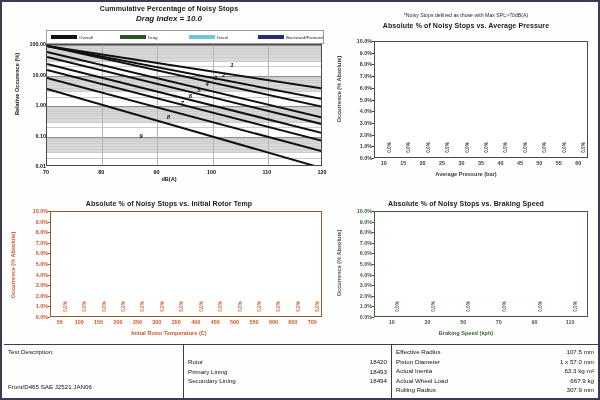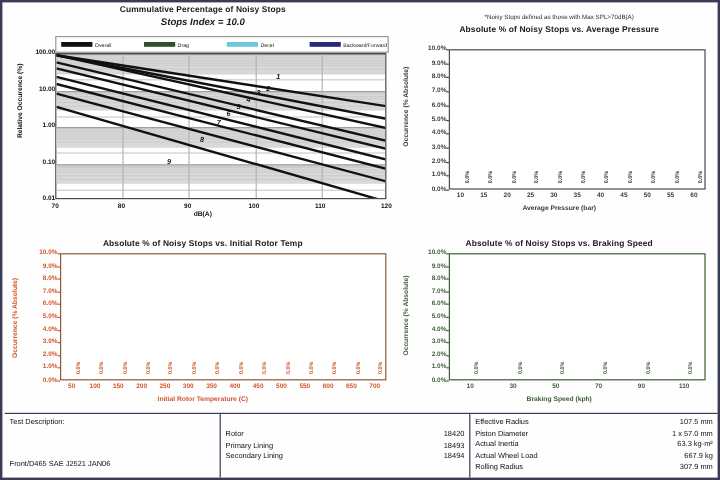--- a/index.html
+++ b/index.html
@@ -115,21 +115,21 @@
   #colB .kvrow .k{flex:1;}
   #colB .kvrow .v{width:46px;text-align:right;}
 </style>
 </head>
 <body>
 
 <div id="page">
 
   <div class="panel" id="mainPanel">
     <div class="ch-title">Cummulative Percentage of Noisy Stops</div>
-    <div class="ch-sub">Stops Index = 10.0</div>
+    <div class="ch-sub">Drag Index = 10.0</div>
 
     <div id="legend">
       <div class="leg-item">
         <span class="leg-swatch" style="background:#111111"></span>
         <span class="leg-text">Overall</span>
       </div>
       <div class="leg-item">
         <span class="leg-swatch" style="background:#2d5128"></span>
         <span class="leg-text">Drag</span>
       </div>

